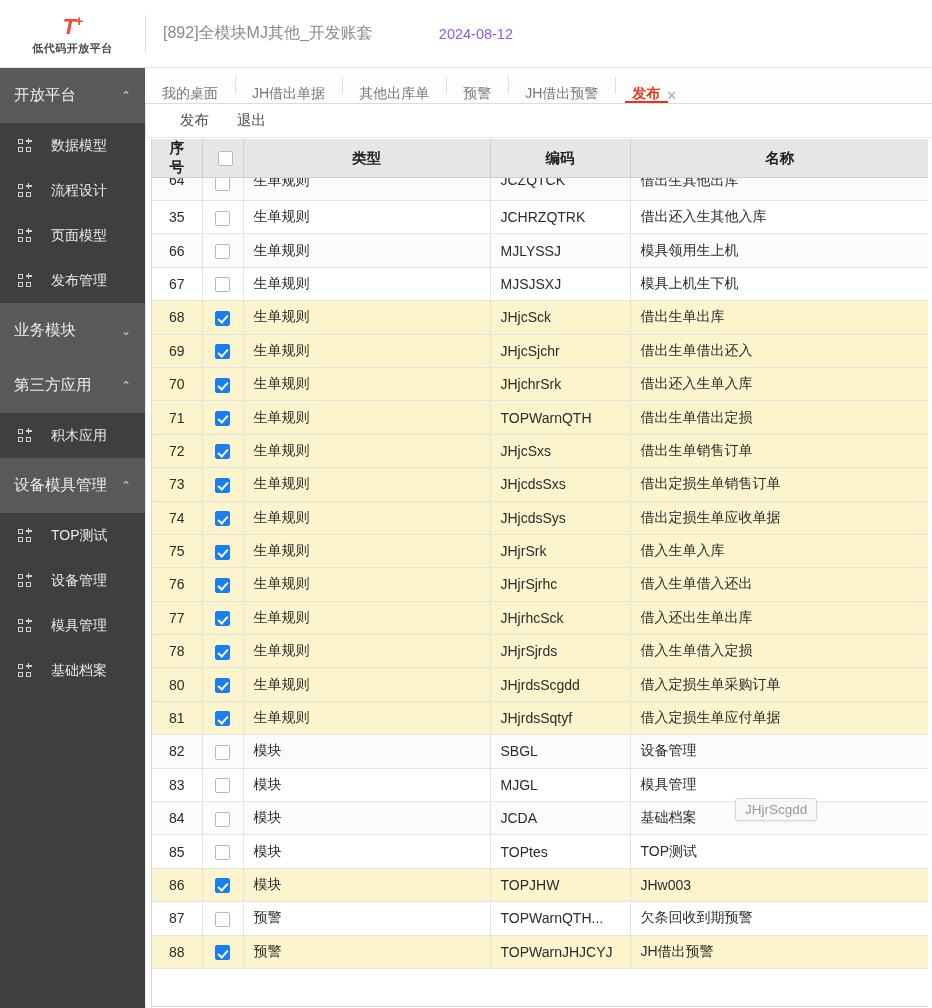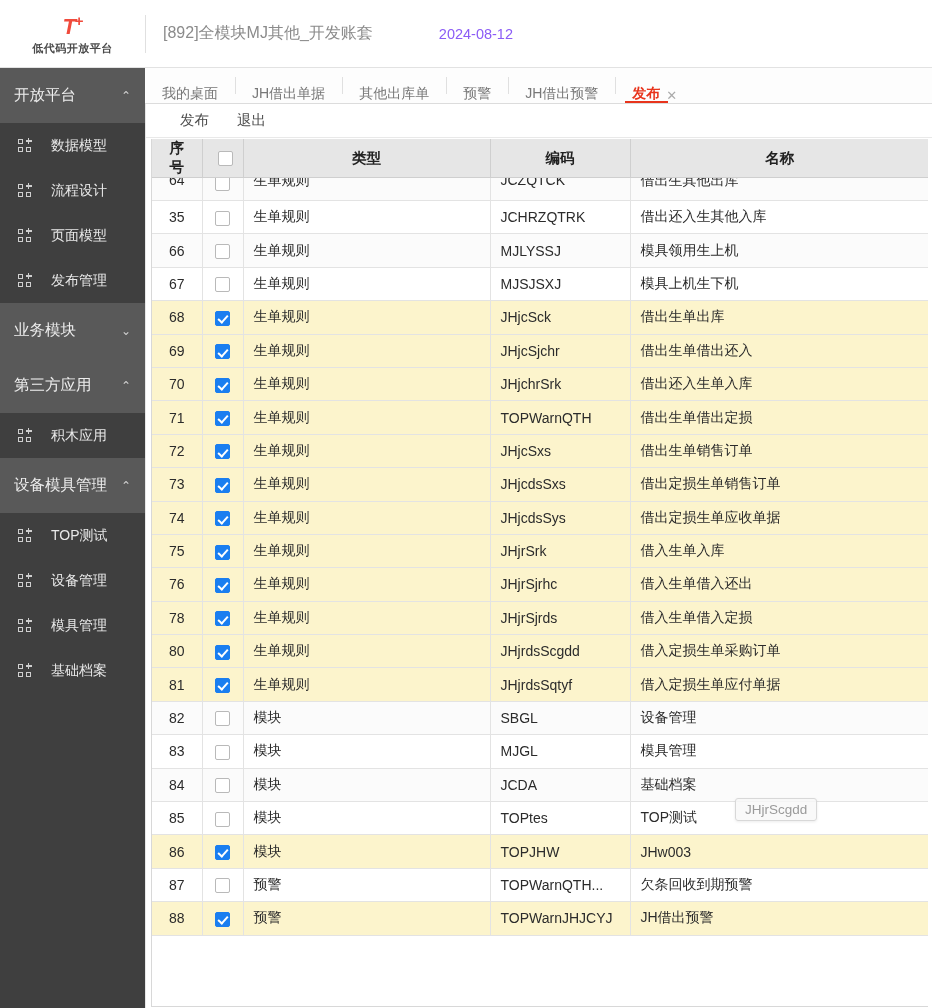--- a/index.html
+++ b/index.html
@@ -418,20 +418,27 @@
               <td><span>借入生单入库</span></td>
             </tr>
             <tr class="sel">
               <td class="c-idx"><span>76</span></td>
               <td class="c-chk"><span class="cb on"></span></td>
               <td><span>生单规则</span></td>
               <td><span>JHjrSjrhc</span></td>
               <td><span>借入生单借入还出</span></td>
             </tr>
             <tr class="sel">
+              <td class="c-idx"><span>77</span></td>
+              <td class="c-chk"><span class="cb on"></span></td>
+              <td><span>生单规则</span></td>
+              <td><span>JHjrhcSck</span></td>
+              <td><span>借入还出生单出库</span></td>
+            </tr>
+            <tr class="sel">
               <td class="c-idx"><span>78</span></td>
               <td class="c-chk"><span class="cb on"></span></td>
               <td><span>生单规则</span></td>
               <td><span>JHjrSjrds</span></td>
               <td><span>借入生单借入定损</span></td>
             </tr>
             <tr class="sel">
               <td class="c-idx"><span>80</span></td>
               <td class="c-chk"><span class="cb on"></span></td>
               <td><span>生单规则</span></td>

